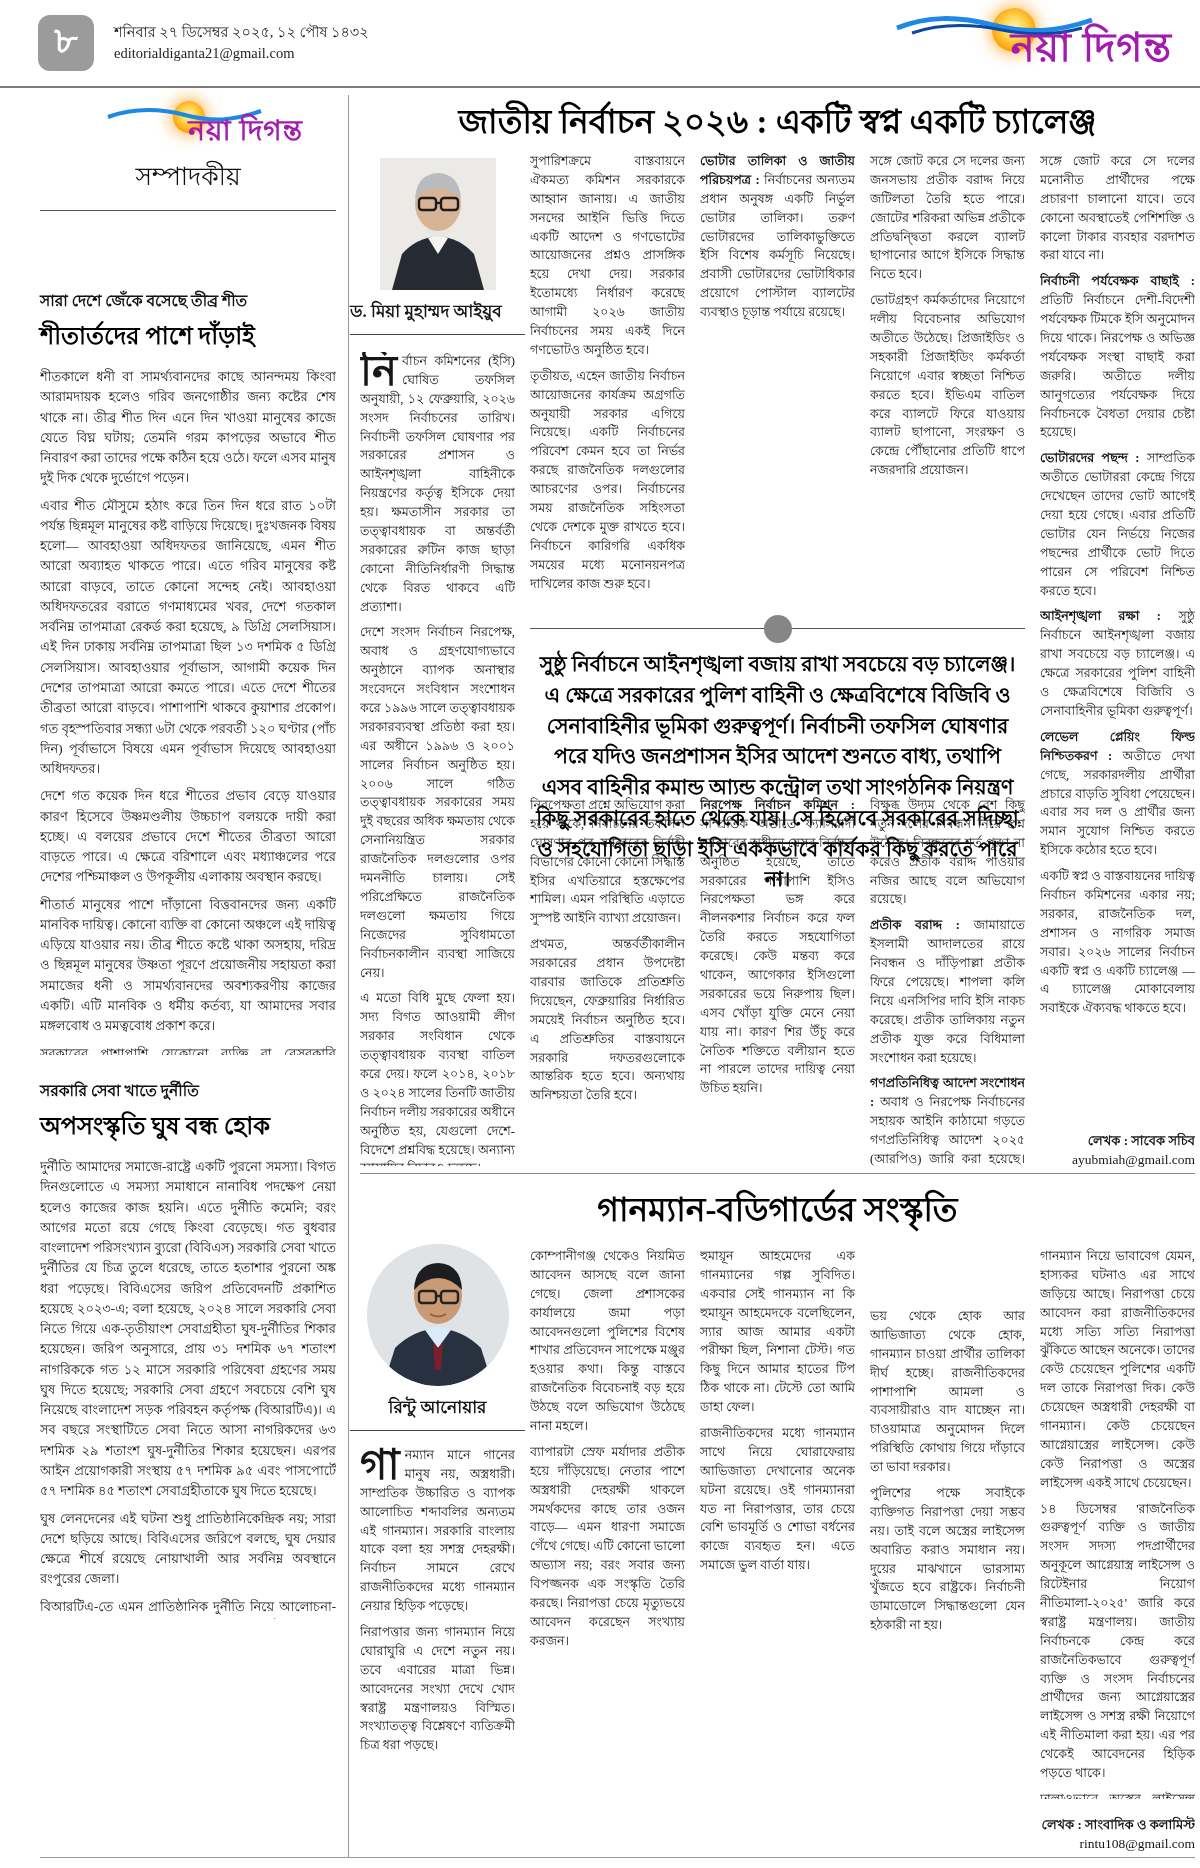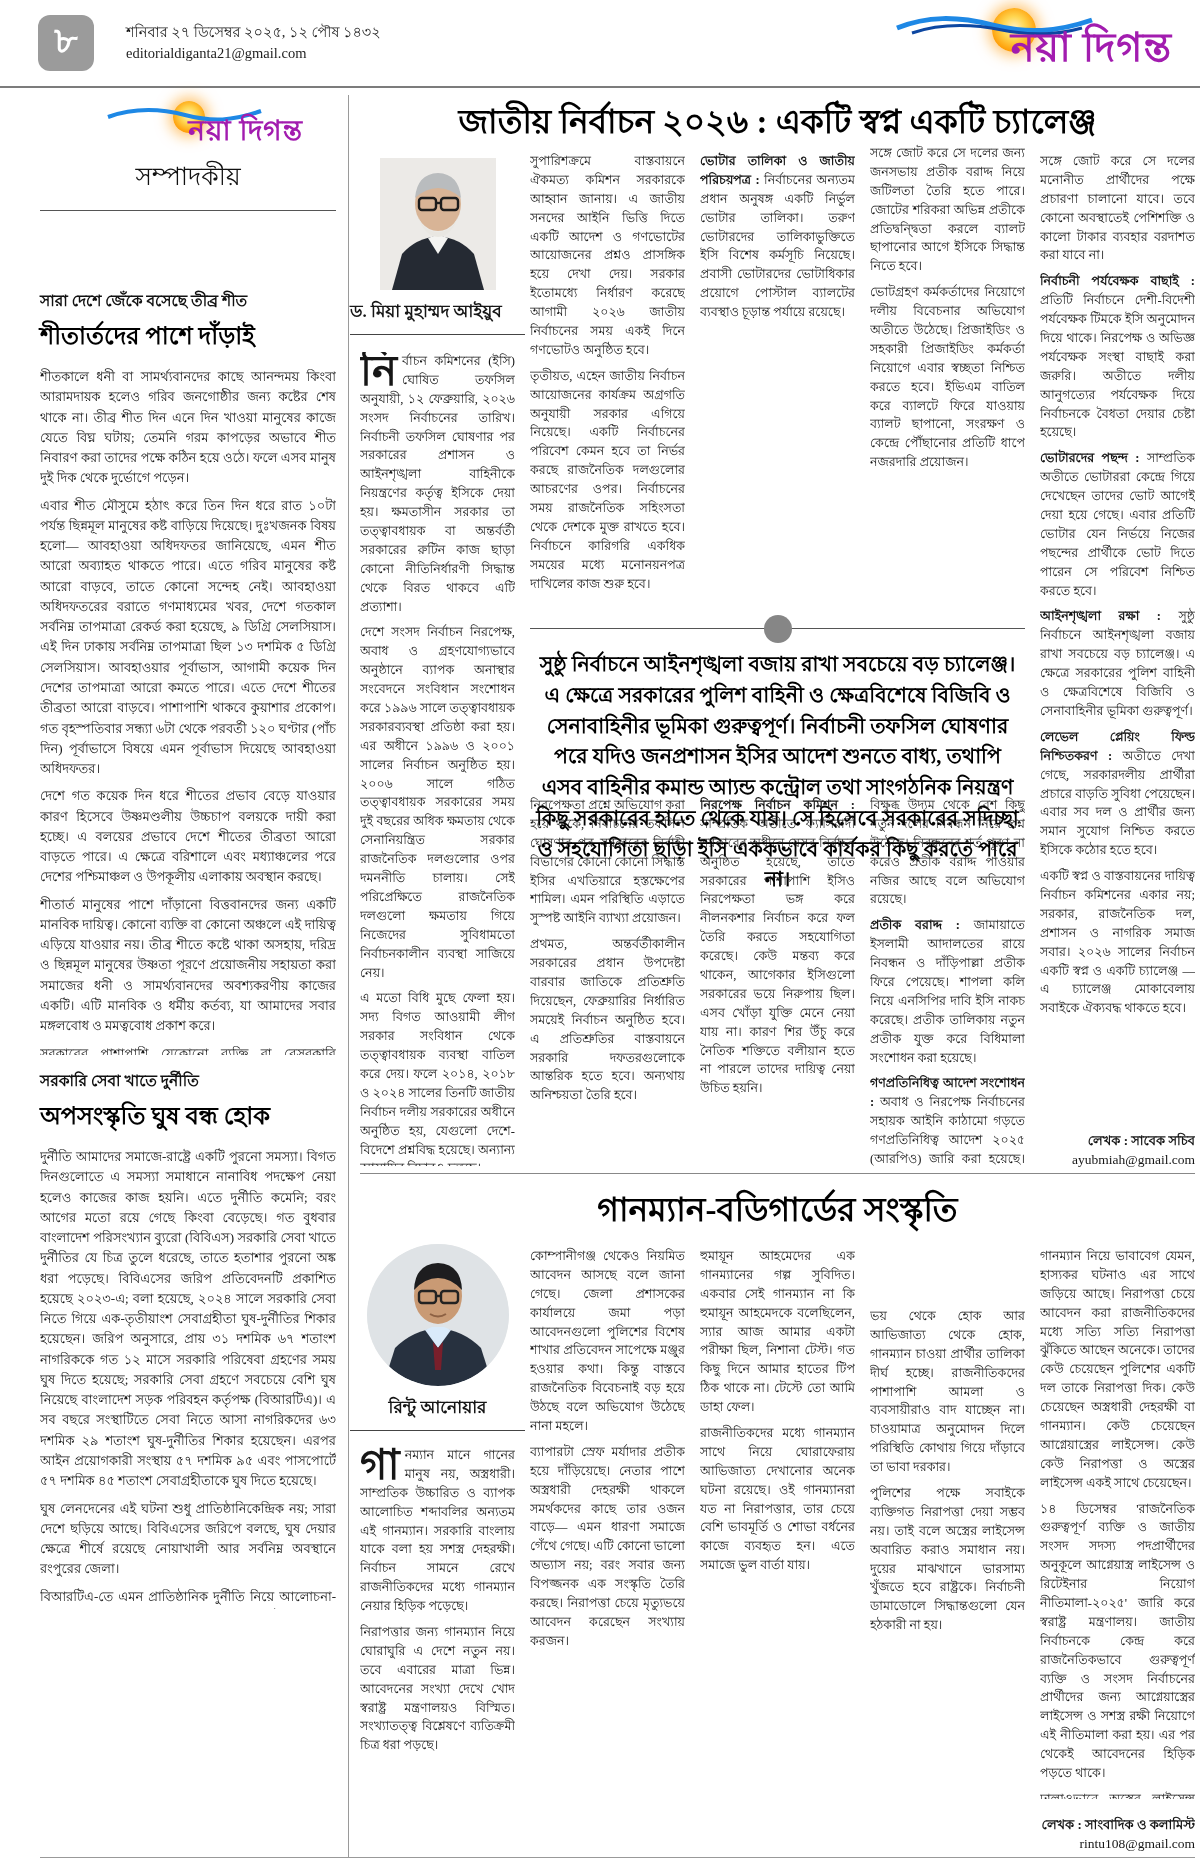--- a/index.html
+++ b/index.html
@@ -2,21 +2,21 @@
 <html lang="bn"><head>
 <meta charset="utf-8">
 <style>
   html,body{margin:0;padding:0;background:#d9d9d9;}
   .page{position:relative;width:1200px;height:1868px;margin:0 auto;background:#ffffff;
         font-family:"Liberation Serif","DejaVu Serif",serif;color:#161616;overflow:hidden;}
   
   .header{position:absolute;left:0;top:0;width:1200px;height:86px;border-bottom:2px solid #7c7c7c;background:#fff;}
   .pagenum-box{position:absolute;left:38px;top:15px;width:56px;height:56px;border-radius:12px;background:#9b9b9b;
                display:flex;align-items:center;justify-content:center;color:#fff;font-size:36px;font-weight:bold;}
-  .dateline{position:absolute;left:114px;top:22px;line-height:1.45;margin-left:12px;}
+  .dateline{position:absolute;left:114px;top:22px;line-height:1.45;}
   .dateline .d1{font-size:14.5px;color:#1d1d1d;}
   .dateline .d2{font-size:14.5px;color:#1d1d1d;}
   .masthead{position:absolute;width:330px;height:70px;}
   .masthead-main{right:28px;top:6px;}
   .sun{position:absolute;border-radius:50%;background:radial-gradient(circle at 50% 45%, #fff3c0 0%, #ffd54f 35%, #ff9800 75%, #fb8c00 100%);
        box-shadow:0 0 14px 4px rgba(255,152,0,.55);}
   .masthead .sun{left:150px;top:2px;width:44px;height:44px;}
   .wave{position:absolute;left:0;top:6px;width:100%;height:26px;}
   .mast-text{position:absolute;left:0;top:10px;width:100%;text-align:right;font-weight:bold;font-size:40px;
              color:#a21caf;letter-spacing:1px;z-index:2;}
@@ -24,40 +24,40 @@
   .rail{position:absolute;left:40px;top:95px;width:296px;}
   .rail-logo{position:relative;height:56px;margin:6px auto 0;width:230px;}
   .rail-logo .sun{left:100px;top:0px;width:32px;height:32px;}
   .rail-logo .mast-text{font-size:28px;top:8px;}
   .section-label{text-align:center;font-size:25px;color:#111;}
   .rail-rule{border-top:1.5px solid #555;margin-top:10px;}
   .ed-kicker{font-size:15.5px;font-weight:bold;color:#111;}
   .ed-title{font-size:24px;font-weight:bold;color:#000;margin:2px 0 10px;}
   .ed1{margin-top:78px;}
   .ed1-body{height:688px;overflow:hidden;}
-  .ed2{margin-top:14px;}
+  .ed2{margin-top:24px;}
   .ed2-body{height:462px;overflow:hidden;}
   .rail .para{font-size:13px;line-height:1.56;}
   
   .para{margin:0 0 7px;text-align:justify;font-size:12.6px;line-height:1.5;}
   .para b{font-weight:bold;}
   .dropcap{float:left;font-size:42px;line-height:.85;font-weight:bold;padding:2px 5px 0 0;}
   .vrule{position:absolute;left:348px;top:95px;height:1763px;border-left:1px solid #9a9a9a;}
   
   .main-title{position:absolute;left:360px;top:96px;width:835px;text-align:center;
               font-size:33px;font-weight:bold;color:#000;}
   .author-block{position:absolute;left:350px;top:152px;width:175px;text-align:left;}
   .author-photo{width:116px;height:132px;margin:6px auto 8px;display:block;background:#efefef;}
   .author-name{font-size:17px;font-weight:bold;white-space:nowrap;}
   .author-rule{border-top:1.5px solid #444;margin-top:8px;}
   .mcol{position:absolute;width:155px;overflow:hidden;}
   .m-c1{left:360px;top:352px;height:814px;}
   .m-c2t{left:530px;top:152px;height:468px;}
   .m-c3t{left:700px;top:152px;height:468px;}
-  .m-c4t{left:870px;top:144px;height:468px;}
+  .m-c4t{left:870px;top:152px;height:468px;}
   .m-c2b{left:530px;top:796px;height:372px;}
   .m-c3b{left:700px;top:796px;height:372px;}
   .m-c4b{left:870px;top:796px;height:372px;}
   .m-c5{left:1040px;top:152px;height:1016px;display:flex;flex-direction:column;}
   .m-c5 .coltext{flex:1;overflow:hidden;}
   .pull-quote{position:absolute;left:530px;top:628px;width:495px;height:162px;border-top:1.5px solid #555;}
   .pq-circle{position:absolute;left:50%;top:-14px;margin-left:-14px;width:28px;height:28px;border-radius:50%;background:#868686;}
   .pq-text{padding:20px 6px 0;text-align:center;font-size:20.5px;font-weight:bold;line-height:1.5;color:#000;}
   .credit{text-align:right;padding-top:4px;}
   .credit .c1{font-size:13px;font-weight:bold;margin-top:12px;}

